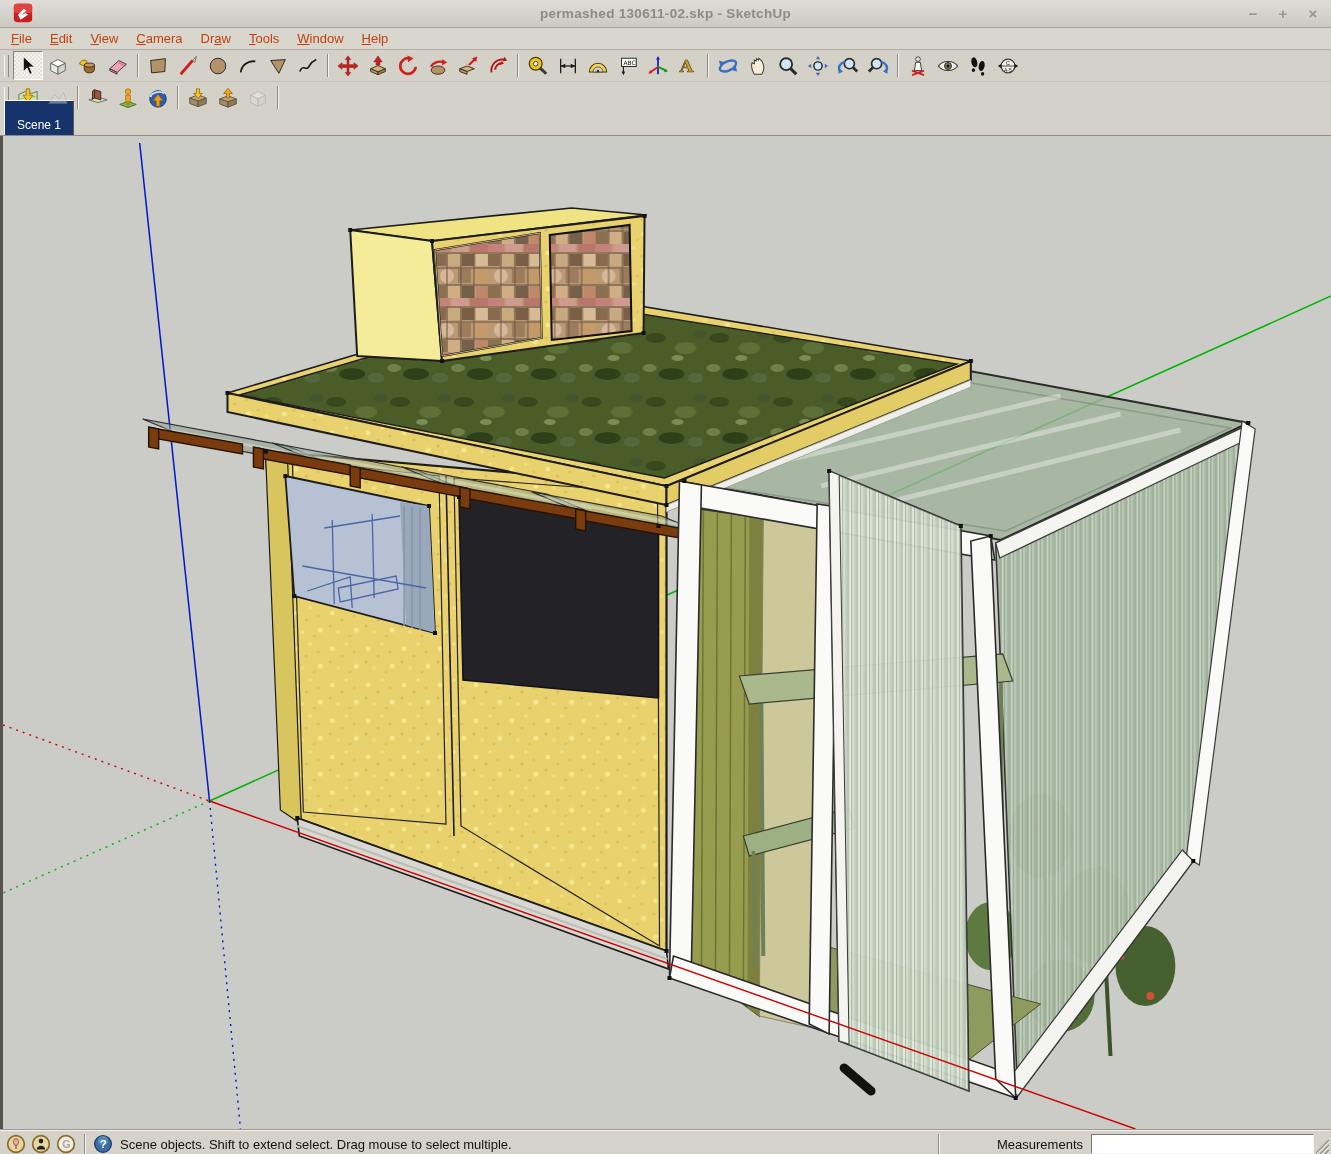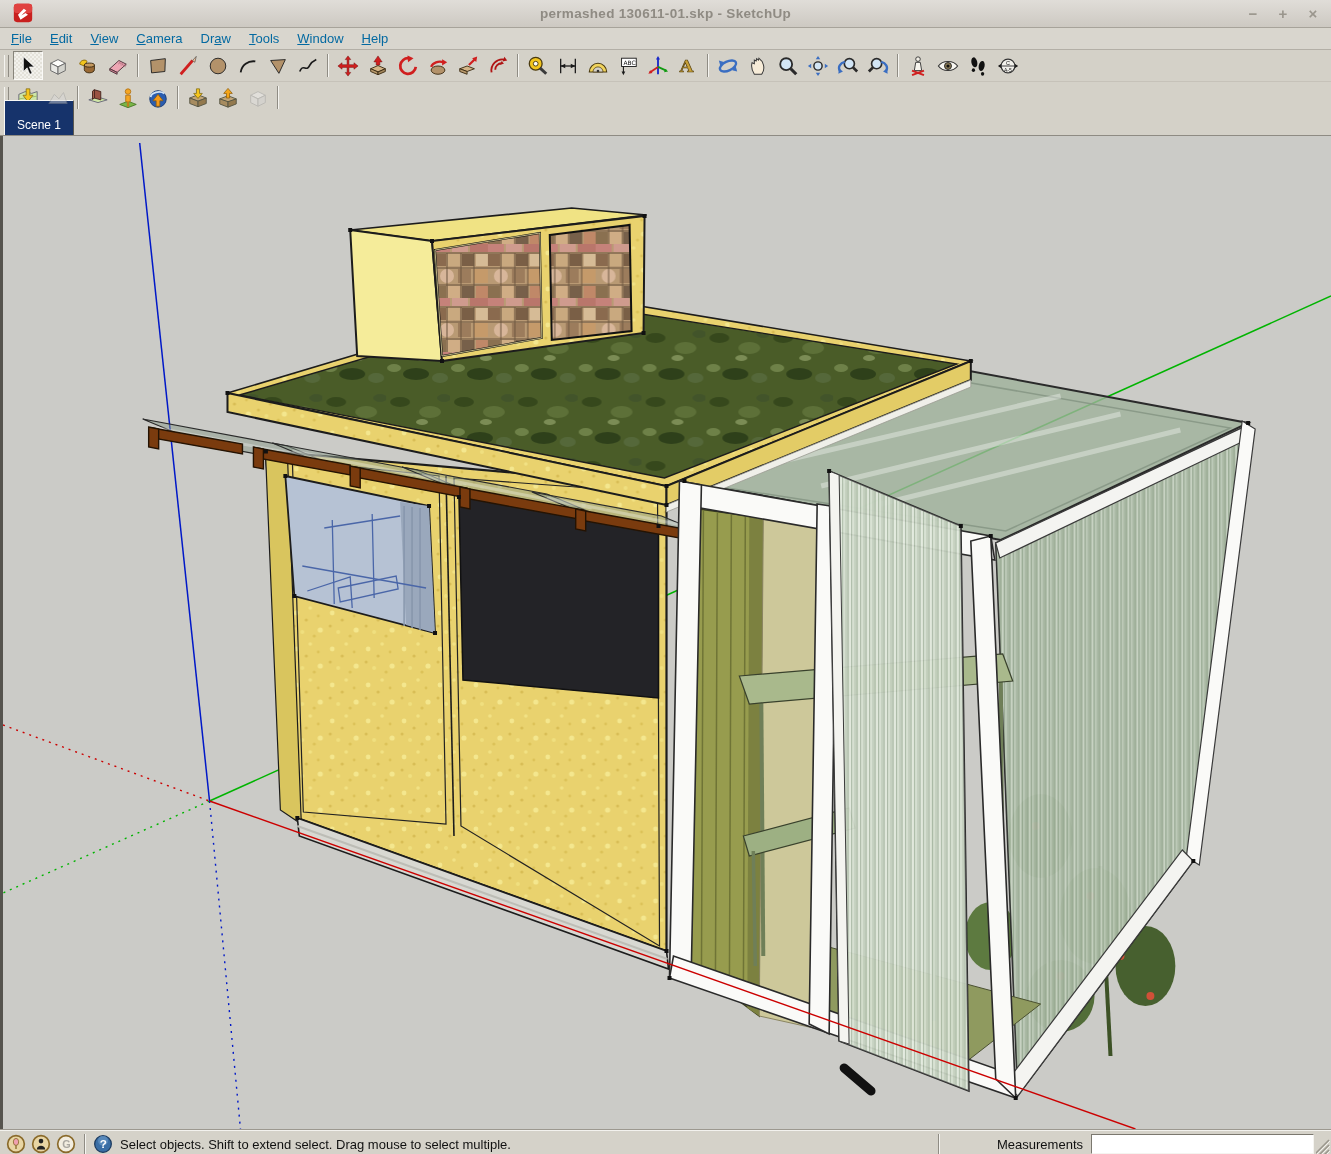--- a/index.html
+++ b/index.html
@@ -5,21 +5,21 @@
   html,body{margin:0;padding:0;}
   body{width:1331px;height:1154px;overflow:hidden;background:#d4d1c8;
        font-family:"Liberation Sans","DejaVu Sans",sans-serif;-webkit-font-smoothing:antialiased;}
   .titlebar{height:27px;background:linear-gradient(#e0ddd8,#cdc9c2);border-bottom:1px solid #a7a39a;
             position:relative;display:flex;align-items:center;justify-content:center;}
   .titlebar .logo{position:absolute;left:13px;top:3px;width:20px;height:20px;}
   .title-text{font-size:13.5px;font-weight:bold;color:#8f8b83;letter-spacing:.3px;}
   .win-controls{position:absolute;right:10px;top:0;height:27px;display:flex;align-items:center;gap:14px;}
   .win-btn{color:#9a968d;font-size:15px;font-weight:bold;width:16px;text-align:center;cursor:default;line-height:27px;}
   .menubar{height:21px;background:#d9d6ce;border-bottom:1px solid #b3afa6;display:flex;align-items:center;padding-left:2px;}
-  .menu-item{font-size:13px;color:#0369a1;padding:2px 9px;cursor:default;}
+  .menu-item{font-size:13px;color:#c2410c;padding:2px 9px;cursor:default;}
   .menu-item u{text-decoration:underline;}
   .toolbar{height:31px;background:#d4d1c8;display:flex;align-items:center;padding-left:2px;}
   .toolbar.r1{border-bottom:1px solid #c6c2b9;}
   .tbhandle{width:3px;height:22px;border-left:1px solid #f5f4f0;border-right:1px solid #8f8c84;margin:0 4px 0 2px;}
   .tbsep{width:1px;height:23px;background:#8f8c84;border-right:1px solid #f5f4f0;margin:0 4px;}
   .tb{width:28px;height:27px;display:flex;align-items:center;justify-content:center;border:1px solid transparent;}
   .tb.pressed{background:#eceae4;border-color:#87847b #fbfaf7 #fbfaf7 #87847b;
       background-image:repeating-conic-gradient(#f2f1ec 0 25%,#e4e2da 0 50%);background-size:4px 4px;}
   .tb.disabled{filter:grayscale(1);opacity:.45;}
   .scenerow{height:22px;background:#d4d1c8;border-bottom:1px solid #8e8b83;display:flex;align-items:flex-end;}
@@ -42,21 +42,21 @@
 </style>
 </head>
 <body>
 
 <div class="titlebar">
   <svg class="logo" viewBox="0 0 24 24">
     <rect x="1" y="1" width="22" height="22" rx="4" fill="#c8201e"></rect>
     <rect x="1" y="1" width="22" height="11" rx="4" fill="#e04240"></rect>
     <path d="M6 14 L13 7 L16 9 L10 15 L15 12 L18 14 L9 20 Z" fill="#fff"></path>
   </svg>
-  <span class="title-text">permashed 130611-01.skp - SketchUp</span>
+  <span class="title-text">permashed 130611-02.skp - SketchUp</span>
   <div class="win-controls">
     <span class="win-btn">−</span>
     <span class="win-btn">+</span>
     <span class="win-btn">×</span>
   </div>
 </div>
 
 <div class="menubar">
     <div class="menu-item"><u>F</u>ile</div>
     <div class="menu-item"><u>E</u>dit</div>
@@ -605,21 +605,21 @@
   <svg class="sb-circ" viewBox="0 0 24 24">
     <circle cx="12" cy="12" r="10" fill="#f2ede0" stroke="#8a6a2a" stroke-width="2"></circle>
     <text x="7.5" y="16.5" font-size="13" font-weight="bold" fill="#aaa7a0">G</text>
   </svg>
   <div class="sb-sep"></div>
   <svg class="sb-help" viewBox="0 0 24 24">
     <circle cx="12" cy="12" r="10" fill="#3a6ea5" stroke="#1c3a5e" stroke-width="1.5"></circle>
     <circle cx="12" cy="8" r="6" fill="#6a9ac8" fill-opacity=".6"></circle>
     <text x="8" y="17" font-size="14" font-weight="bold" fill="#fff">?</text>
   </svg>
-  <span class="sb-msg">Select objects. Shift to extend select. Drag mouse to select multiple.</span>
+  <span class="sb-msg">Scene objects. Shift to extend select. Drag mouse to select multiple.</span>
   <div class="sb-right">
     <div class="sb-rsep"></div>
     <span class="meas-label">Measurements</span>
     <input class="meas" value="" style="">
     <svg class="grip" viewBox="0 0 15 26">
       <path d="M13 14 L3 24 M13 19 L8 24 M13 9 L-2 24" stroke="#9a968c" stroke-width="1.5"></path>
       <path d="M14 15 L4 25 M14 20 L9 25 M14 10 L-1 25" stroke="#f2f1ec" stroke-width="1"></path>
     </svg>
   </div>
 </div>

